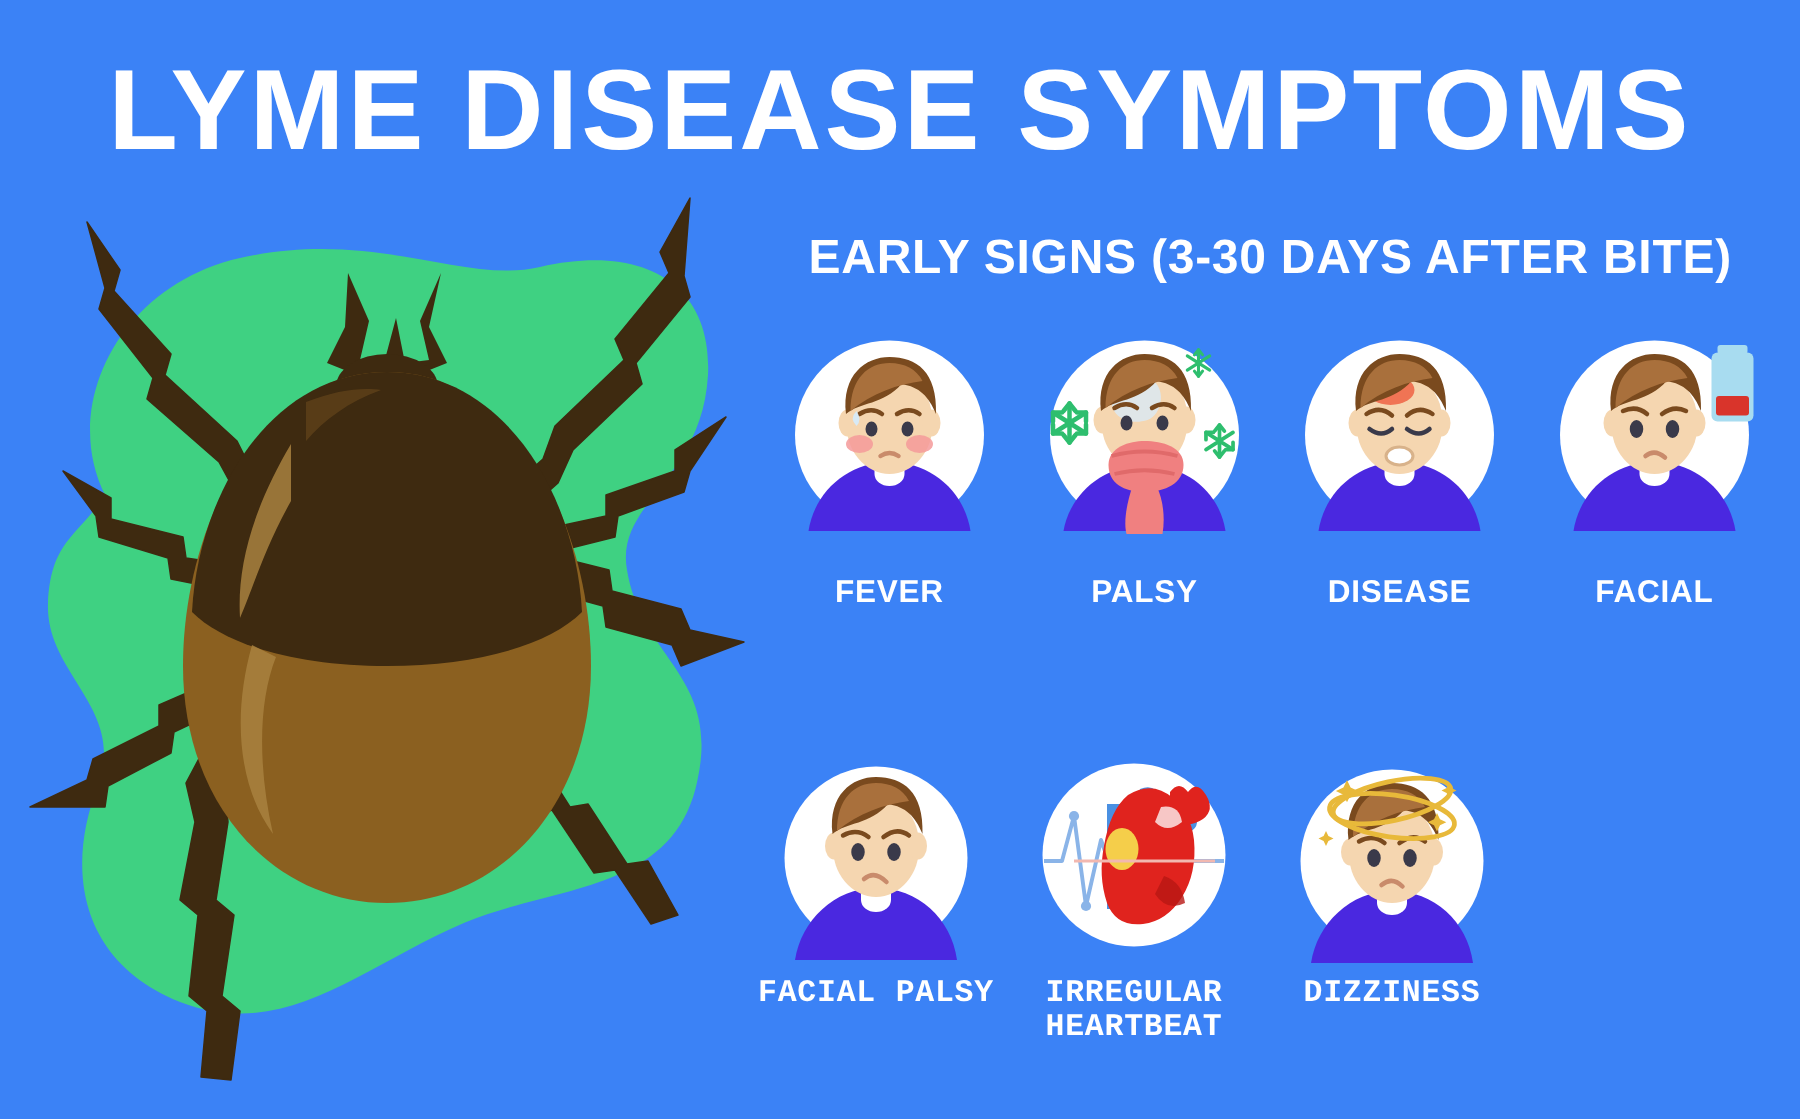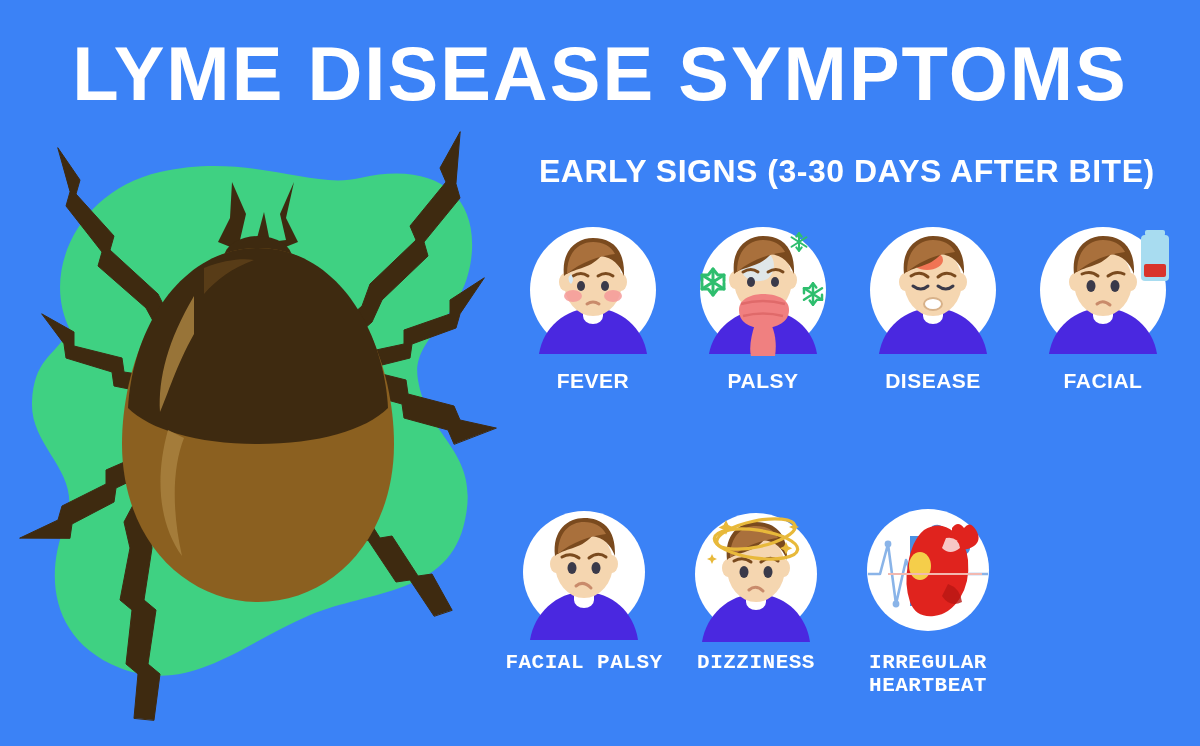--- a/index.html
+++ b/index.html
@@ -32,21 +32,21 @@
   .tick-wrap{position:absolute;left:18px;top:108px;width:480px;height:630px;}
 
   
   .row{position:absolute;display:flex;}
   #row-early{left:508px;top:224px;width:680px;}
   #row-later{left:498px;top:508px;width:690px;}
   .cell{width:170px;display:flex;flex-direction:column;align-items:center;}
   .icon-holder{width:132px;height:140px;position:relative;}
   .cap{
     color:#ffffff;font-size:21px;font-weight:bold;letter-spacing:.5px;
-    text-align:center;line-height:1.08;margin-top:6px;white-space:pre-line;
+    text-align:center;line-height:1.08;margin-top:20px;white-space:pre-line;
   }
   #row-later .cell{width:172px;font-family:Liberation Mono, monospace;}
   #row-later .cap{margin-top:4px;}
   svg{display:block;overflow:visible;}
 </style>
 </head>
 <body>
 
 <div class="stage">
 
@@ -250,20 +250,48 @@
           <path d="M71 50 q9 -7 17 -1" stroke="#7A4A1E" stroke-width="3" fill="none" stroke-linecap="round"></path>
           <path d="M58 78 q7 -6 15 2" stroke="#C98B6B" stroke-width="3" fill="none" stroke-linecap="round"></path>
         </svg>
       </div>
       <div class="cap">FACIAL PALSY</div>
     </div>
 
     <div class="cell">
       <div class="icon-holder">
         <svg viewBox="0 0 132 140" width="132" height="140">
+          <circle cx="66" cy="62" r="61" fill="#FFFFFF"></circle>
+
+          <polyline points="6,66 18,66 26,36 34,96 44,52 54,80 62,42 70,66 126,66" fill="none" stroke="#8AB4E8" stroke-width="2.6" stroke-linejoin="round"></polyline>
+          <circle cx="26" cy="36" r="3.4" fill="#8AB4E8"></circle>
+          <circle cx="34" cy="96" r="3.4" fill="#8AB4E8"></circle>
+          <circle cx="54" cy="80" r="3.4" fill="#8AB4E8"></circle>
+          <circle cx="62" cy="42" r="3.4" fill="#8AB4E8"></circle>
+
+          <path d="M48 28 h10 v70 h-10 Z" fill="#4A90E2"></path>
+          <path d="M66 22 q14 -6 22 6 q12 -4 18 6 q6 10 -6 14 q-14 4 -24 -4 Z" fill="#4A90E2"></path>
+          <path d="M70 18 q10 -4 14 6 q-8 6 -16 2 Z" fill="#4A90E2"></path>
+
+          <path d="M62 22 q16 -10 30 2 q12 10 14 28 q2 22 -8 38 q-10 16 -26 18
+                   q-18 2 -24 -14 q-6 -18 -2 -38 q4 -24 16 -34 Z" fill="#E0231E"></path>
+          <path d="M90 20 q6 -8 12 0 q6 -8 12 2 q6 10 -2 16 q-12 8 -22 -2 Z" fill="#E0231E"></path>
+          <ellipse cx="58" cy="58" rx="11" ry="14" fill="#F5CE4A"></ellipse>
+          <path d="M84 30 q12 -2 14 10 q-10 8 -18 0 Z" fill="#FFFFFF" opacity=".75"></path>
+          <path d="M86 76 q12 4 14 18 q-12 6 -20 -6 Z" fill="#B81713" opacity=".8"></path>
+          <line x1="26" y1="66" x2="120" y2="66" stroke="#F2B8B0" stroke-width="2"></line>
+        </svg>
+      </div>
+      <div class="cap">IRREGULAR
+HEARTBEAT</div>
+    </div>
+
+    <div class="cell">
+      <div class="icon-holder">
+        <svg viewBox="0 0 132 140" width="132" height="140">
           <circle cx="66" cy="66" r="61" fill="#FFFFFF"></circle>
           <path d="M66 86 C94 86 116 106 120 134 L12 134 C16 108 38 86 66 86 Z" fill="#4A28E0"></path>
           <path d="M56 82 h20 v12 a10 8 0 0 1 -20 0 Z" fill="#FFFFFF"></path>
           <ellipse cx="66" cy="60" rx="29" ry="34" fill="#F5D6B0"></ellipse>
           <ellipse cx="38" cy="60" rx="6" ry="9" fill="#F5D6B0"></ellipse>
           <ellipse cx="94" cy="60" rx="6" ry="9" fill="#F5D6B0"></ellipse>
           <path d="M37 52 C34 26 50 14 66 14 C84 14 98 24 97 52 C92 40 86 34 74 32
                    C62 46 46 44 37 52 Z" fill="#7A4A1E"></path>
           <path d="M40 50 C40 28 52 18 66 18 C76 18 84 22 88 30 C72 32 54 38 40 50 Z" fill="#A9703C"></path>
           <ellipse cx="54" cy="64" rx="4.5" ry="6" fill="#3A3A4A"></ellipse>
@@ -279,43 +307,15 @@
             <path d="M36 12 l2.4 5 5 2.4 -5 2.4 -2.4 5 -2.4 -5 -5 -2.4 5 -2.4 Z"></path>
             <path d="M96 34 l2 4.2 4.2 2 -4.2 2 -2 4.2 -2 -4.2 -4.2 -2 4.2 -2 Z"></path>
             <path d="M22 46 l1.6 3.4 3.4 1.6 -3.4 1.6 -1.6 3.4 -1.6 -3.4 -3.4 -1.6 3.4 -1.6 Z"></path>
             <path d="M104 14 l1.6 3.4 3.4 1.6 -3.4 1.6 -1.6 3.4 -1.6 -3.4 -3.4 -1.6 3.4 -1.6 Z"></path>
           </g>
         </svg>
       </div>
       <div class="cap">DIZZINESS</div>
     </div>
 
-    <div class="cell">
-      <div class="icon-holder">
-        <svg viewBox="0 0 132 140" width="132" height="140">
-          <circle cx="66" cy="62" r="61" fill="#FFFFFF"></circle>
-
-          <polyline points="6,66 18,66 26,36 34,96 44,52 54,80 62,42 70,66 126,66" fill="none" stroke="#8AB4E8" stroke-width="2.6" stroke-linejoin="round"></polyline>
-          <circle cx="26" cy="36" r="3.4" fill="#8AB4E8"></circle>
-          <circle cx="34" cy="96" r="3.4" fill="#8AB4E8"></circle>
-          <circle cx="54" cy="80" r="3.4" fill="#8AB4E8"></circle>
-          <circle cx="62" cy="42" r="3.4" fill="#8AB4E8"></circle>
-
-          <path d="M48 28 h10 v70 h-10 Z" fill="#4A90E2"></path>
-          <path d="M66 22 q14 -6 22 6 q12 -4 18 6 q6 10 -6 14 q-14 4 -24 -4 Z" fill="#4A90E2"></path>
-          <path d="M70 18 q10 -4 14 6 q-8 6 -16 2 Z" fill="#4A90E2"></path>
-
-          <path d="M62 22 q16 -10 30 2 q12 10 14 28 q2 22 -8 38 q-10 16 -26 18
-                   q-18 2 -24 -14 q-6 -18 -2 -38 q4 -24 16 -34 Z" fill="#E0231E"></path>
-          <path d="M90 20 q6 -8 12 0 q6 -8 12 2 q6 10 -2 16 q-12 8 -22 -2 Z" fill="#E0231E"></path>
-          <ellipse cx="58" cy="58" rx="11" ry="14" fill="#F5CE4A"></ellipse>
-          <path d="M84 30 q12 -2 14 10 q-10 8 -18 0 Z" fill="#FFFFFF" opacity=".75"></path>
-          <path d="M86 76 q12 4 14 18 q-12 6 -20 -6 Z" fill="#B81713" opacity=".8"></path>
-          <line x1="26" y1="66" x2="120" y2="66" stroke="#F2B8B0" stroke-width="2"></line>
-        </svg>
-      </div>
-      <div class="cap">IRREGULAR
-HEARTBEAT</div>
-    </div>
-
   </div>
 
 </div>
 
 </body></html>

